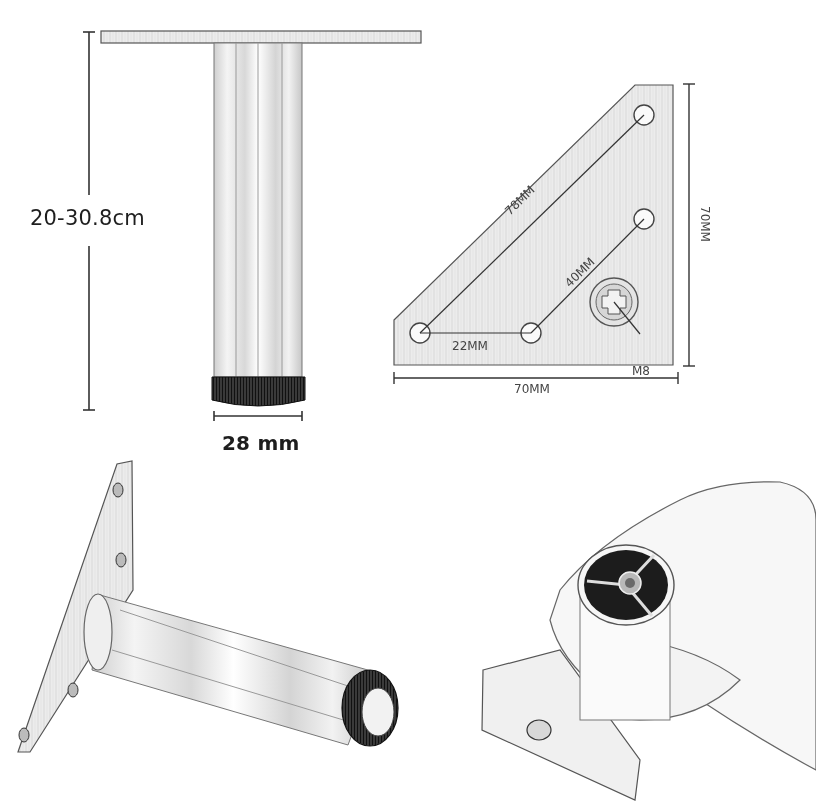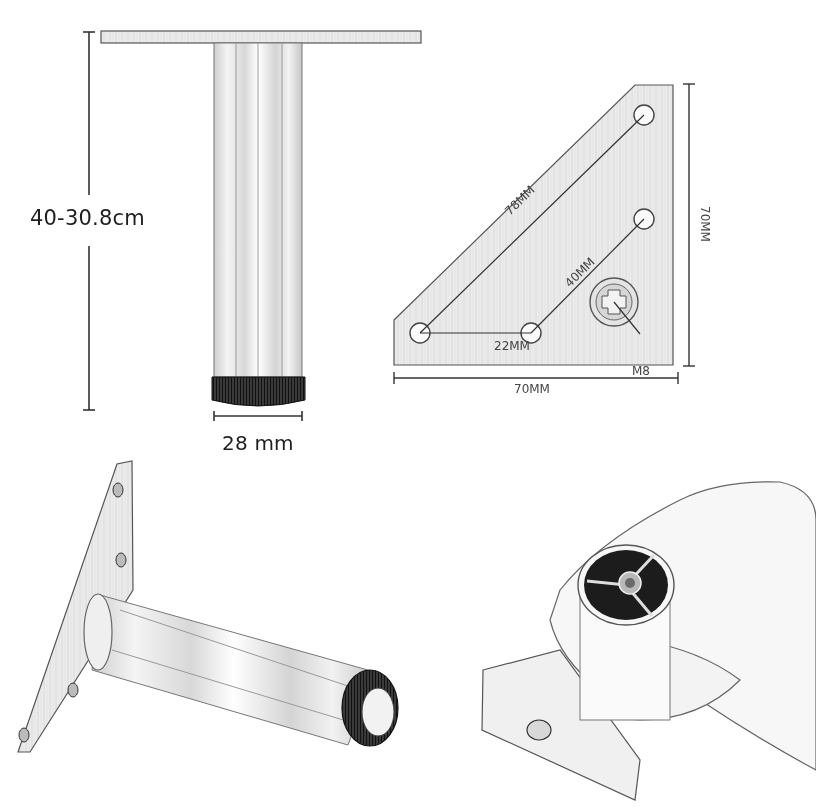--- a/index.html
+++ b/index.html
@@ -108,21 +108,21 @@
     <ellipse cx="626" cy="585" rx="48" ry="40" fill="#f6f6f6" stroke="#555" stroke-width="1.4"></ellipse>
     <ellipse cx="626" cy="585" rx="42" ry="35" fill="#1c1c1c"></ellipse>
     <line x1="626" y1="585" x2="587" y2="581" stroke="#ddd" stroke-width="3"></line>
     <line x1="626" y1="585" x2="654" y2="555" stroke="#ddd" stroke-width="3"></line>
     <line x1="626" y1="585" x2="652" y2="616" stroke="#ddd" stroke-width="3"></line>
     <circle cx="630" cy="583" r="11" fill="#b8b8b8" stroke="#eee" stroke-width="1.5"></circle>
     <circle cx="630" cy="583" r="5" fill="#6a6a6a"></circle>
   </g>
 </svg>
 
-<div class="abs lbl-big" style="left:30px; top:206px;">40-30.8cm</div>
-<div class="abs lbl-big" style="left:222px; top:431px; font-size:20px;">28 mm</div>
+<div class="abs lbl-big" style="left:30px; top:206px;">20-30.8cm</div>
+<div class="abs lbl-big" style="left:222px; top:431px; font-size:20px;font-weight:bold;">28 mm</div>
 
 <div class="abs lbl-sm" style="left:502px; top:208px; transform:rotate(-44deg); transform-origin:left top;">78MM</div>
 <div class="abs lbl-sm" style="left:562px; top:280px; transform:rotate(-44deg); transform-origin:left top;">40MM</div>
-<div class="abs lbl-sm" style="left:452px; top:339px;margin-left:42px;">22MM</div>
+<div class="abs lbl-sm" style="left:452px; top:339px;">22MM</div>
 <div class="abs lbl-sm" style="left:632px; top:339px;margin-top:25px;">M8</div>
 <div class="abs lbl-sm" style="left:514px; top:382px;">70MM</div>
 <div class="abs lbl-sm" style="left:712px; top:206px; transform:rotate(90deg); transform-origin:left top;">70MM</div>
 
 </body></html>

